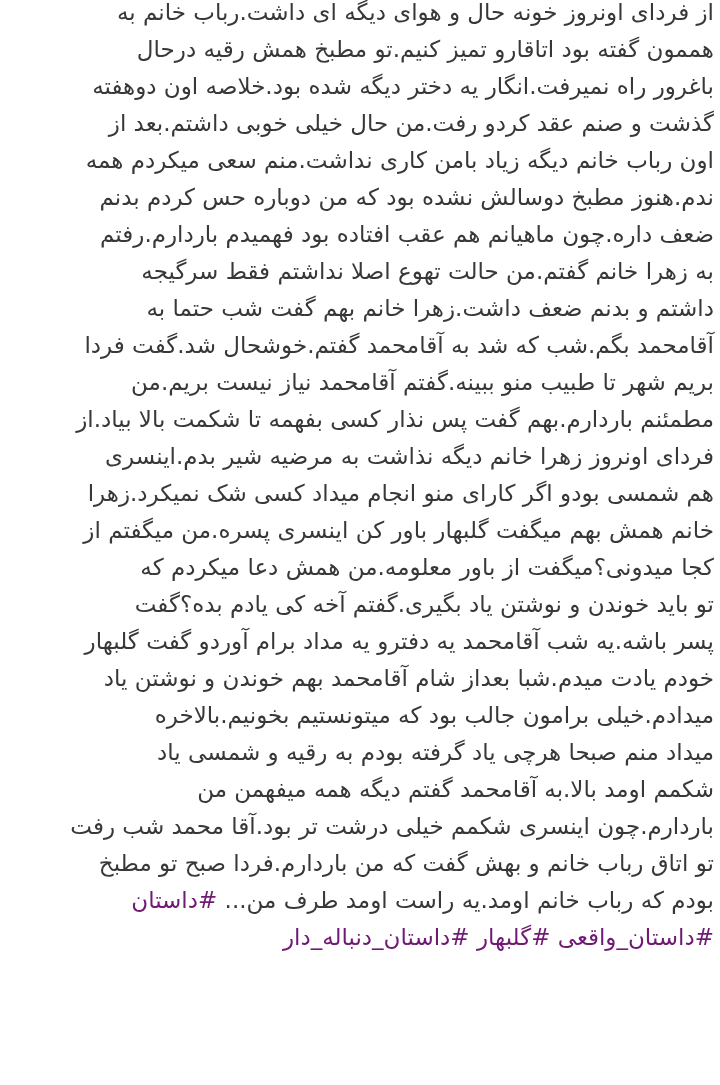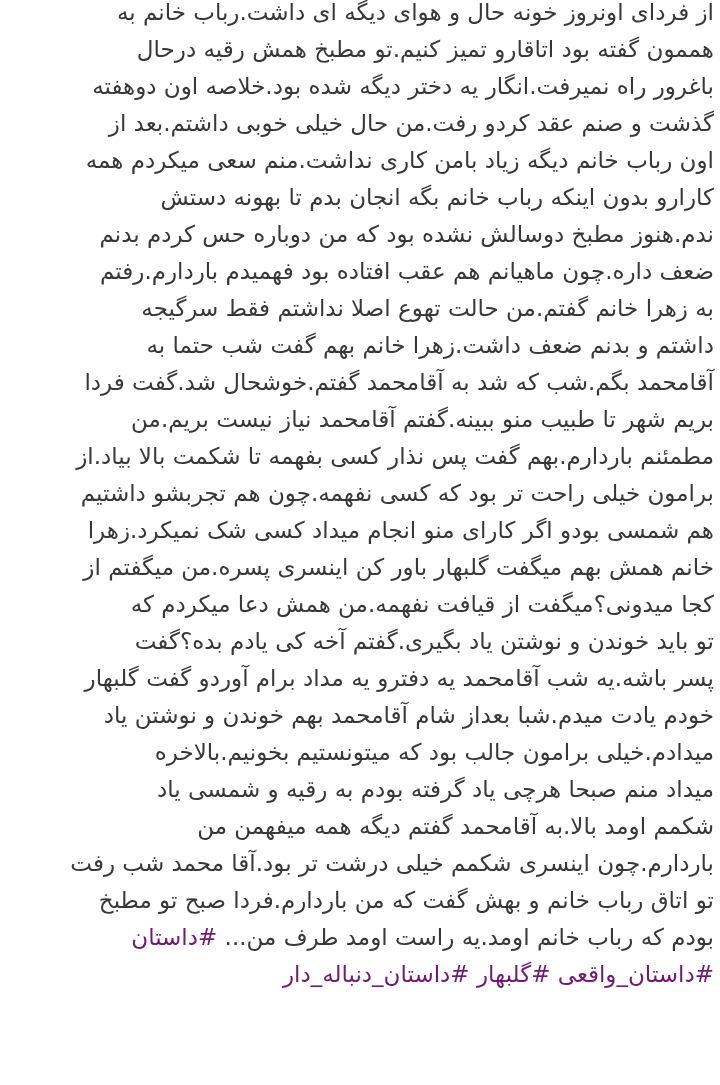--- a/index.html
+++ b/index.html
@@ -40,32 +40,31 @@
 </head>
 <body>
 
 <div class="page">
   <div id="story-lines">
       <div class="line">از فردای اونروز خونه حال و هوای دیگه ای داشت.رباب خانم به</div>
       <div class="line">هممون گفته بود اتاقارو تمیز کنیم.تو مطبخ همش رقیه درحال</div>
       <div class="line">باغرور راه نمیرفت.انگار یه دختر دیگه شده بود.خلاصه اون دوهفته</div>
       <div class="line">گذشت و صنم عقد کردو رفت.من حال خیلی خوبی داشتم.بعد از</div>
       <div class="line">اون رباب خانم دیگه زیاد بامن کاری نداشت.منم سعی میکردم همه</div>
-      <div class="line">کارارو بدون اینکه رباب خانم بگه انجان بدم تا بهونه دستش</div>
       <div class="line">ندم.هنوز مطبخ دوسالش نشده بود که من دوباره حس کردم بدنم</div>
       <div class="line">ضعف داره.چون ماهیانم هم عقب افتاده بود فهمیدم باردارم.رفتم</div>
       <div class="line">به زهرا خانم گفتم.من حالت تهوع اصلا نداشتم فقط سرگیجه</div>
       <div class="line">داشتم و بدنم ضعف داشت.زهرا خانم بهم گفت شب حتما به</div>
       <div class="line">آقامحمد بگم.شب که شد به آقامحمد گفتم.خوشحال شد.گفت فردا</div>
       <div class="line">بریم شهر تا طبیب منو ببینه.گفتم آقامحمد نیاز نیست بریم.من</div>
       <div class="line">مطمئنم باردارم.بهم گفت پس نذار کسی بفهمه تا شکمت بالا بیاد.از</div>
-      <div class="line">برامون خیلی راحت تر بود که کسی نفهمه.چون هم تجربشو داشتیم</div>
+      <div class="line">فردای اونروز زهرا خانم دیگه نذاشت به مرضیه شیر بدم.اینسری</div>
       <div class="line">هم شمسی بودو اگر کارای منو انجام میداد کسی شک نمیکرد.زهرا</div>
       <div class="line">خانم همش بهم میگفت گلبهار باور کن اینسری پسره.من میگفتم از</div>
-      <div class="line">کجا میدونی؟میگفت از قیافت نفهمه.من همش دعا میکردم که</div>
+      <div class="line">کجا میدونی؟میگفت از باور معلومه.من همش دعا میکردم که</div>
       <div class="line">تو باید خوندن و نوشتن یاد بگیری.گفتم آخه کی یادم بده؟گفت</div>
       <div class="line">پسر باشه.یه شب آقامحمد یه دفترو یه مداد برام آوردو گفت گلبهار</div>
       <div class="line">خودم یادت میدم.شبا بعداز شام آقامحمد بهم خوندن و نوشتن یاد</div>
       <div class="line">میدادم.خیلی برامون جالب بود که میتونستیم بخونیم.بالاخره</div>
       <div class="line">میداد منم صبحا هرچی یاد گرفته بودم به رقیه و شمسی یاد</div>
       <div class="line">شکمم اومد بالا.به آقامحمد گفتم دیگه همه میفهمن من</div>
       <div class="line">باردارم.چون اینسری شکمم خیلی درشت تر بود.آقا محمد شب رفت</div>
       <div class="line">تو اتاق رباب خانم و بهش گفت که من باردارم.فردا صبح تو مطبخ</div>
     </div>
   <div class="line"><span>بودم که رباب خانم اومد.یه راست اومد طرف من... </span><a class="hashtag">#داستان</a></div>

